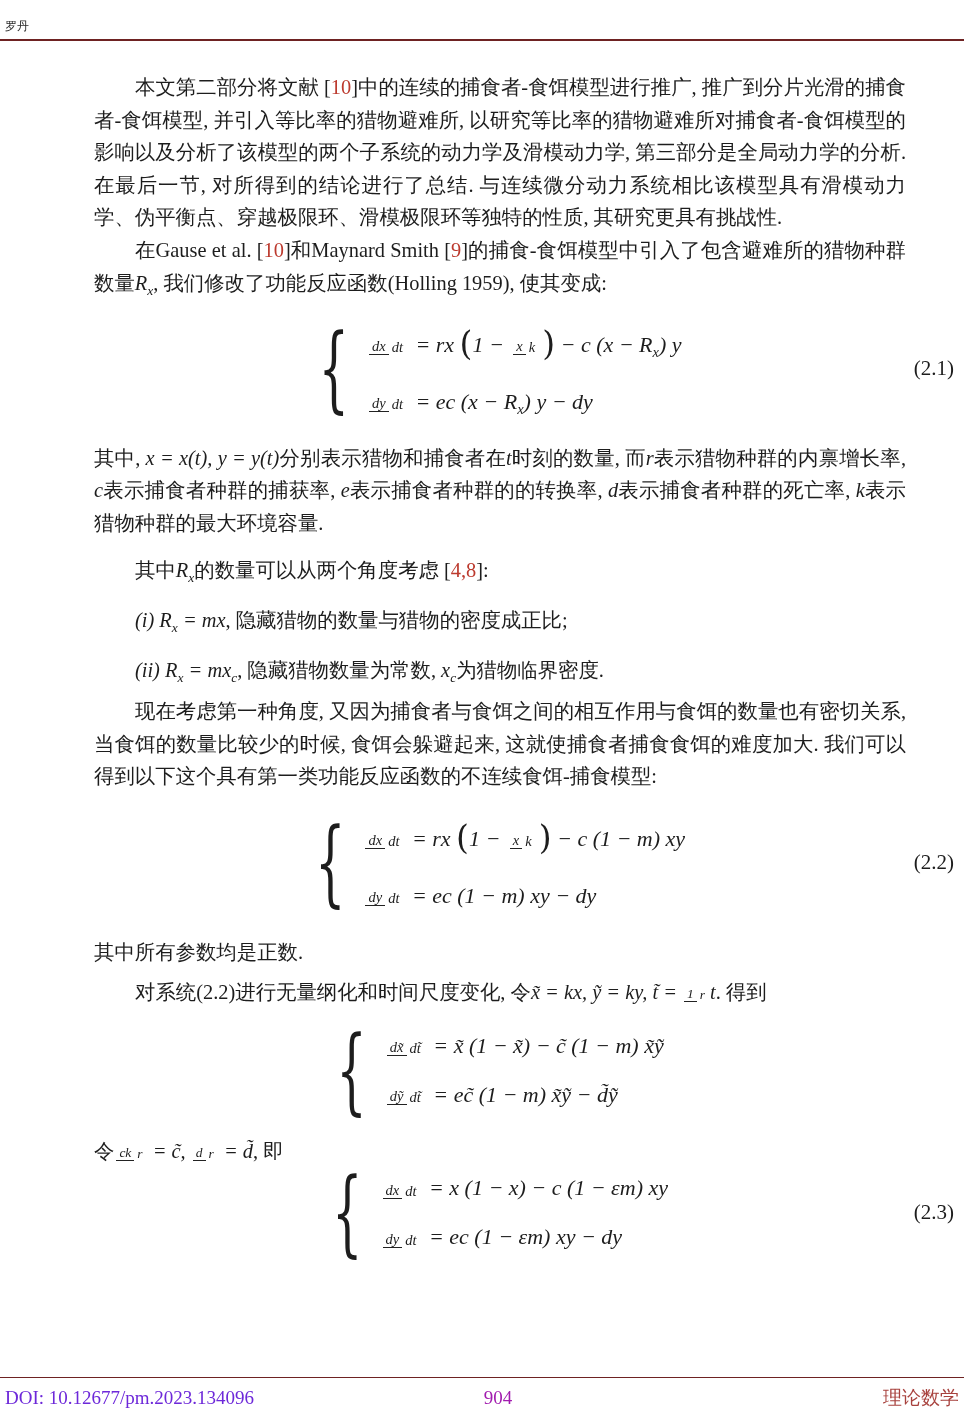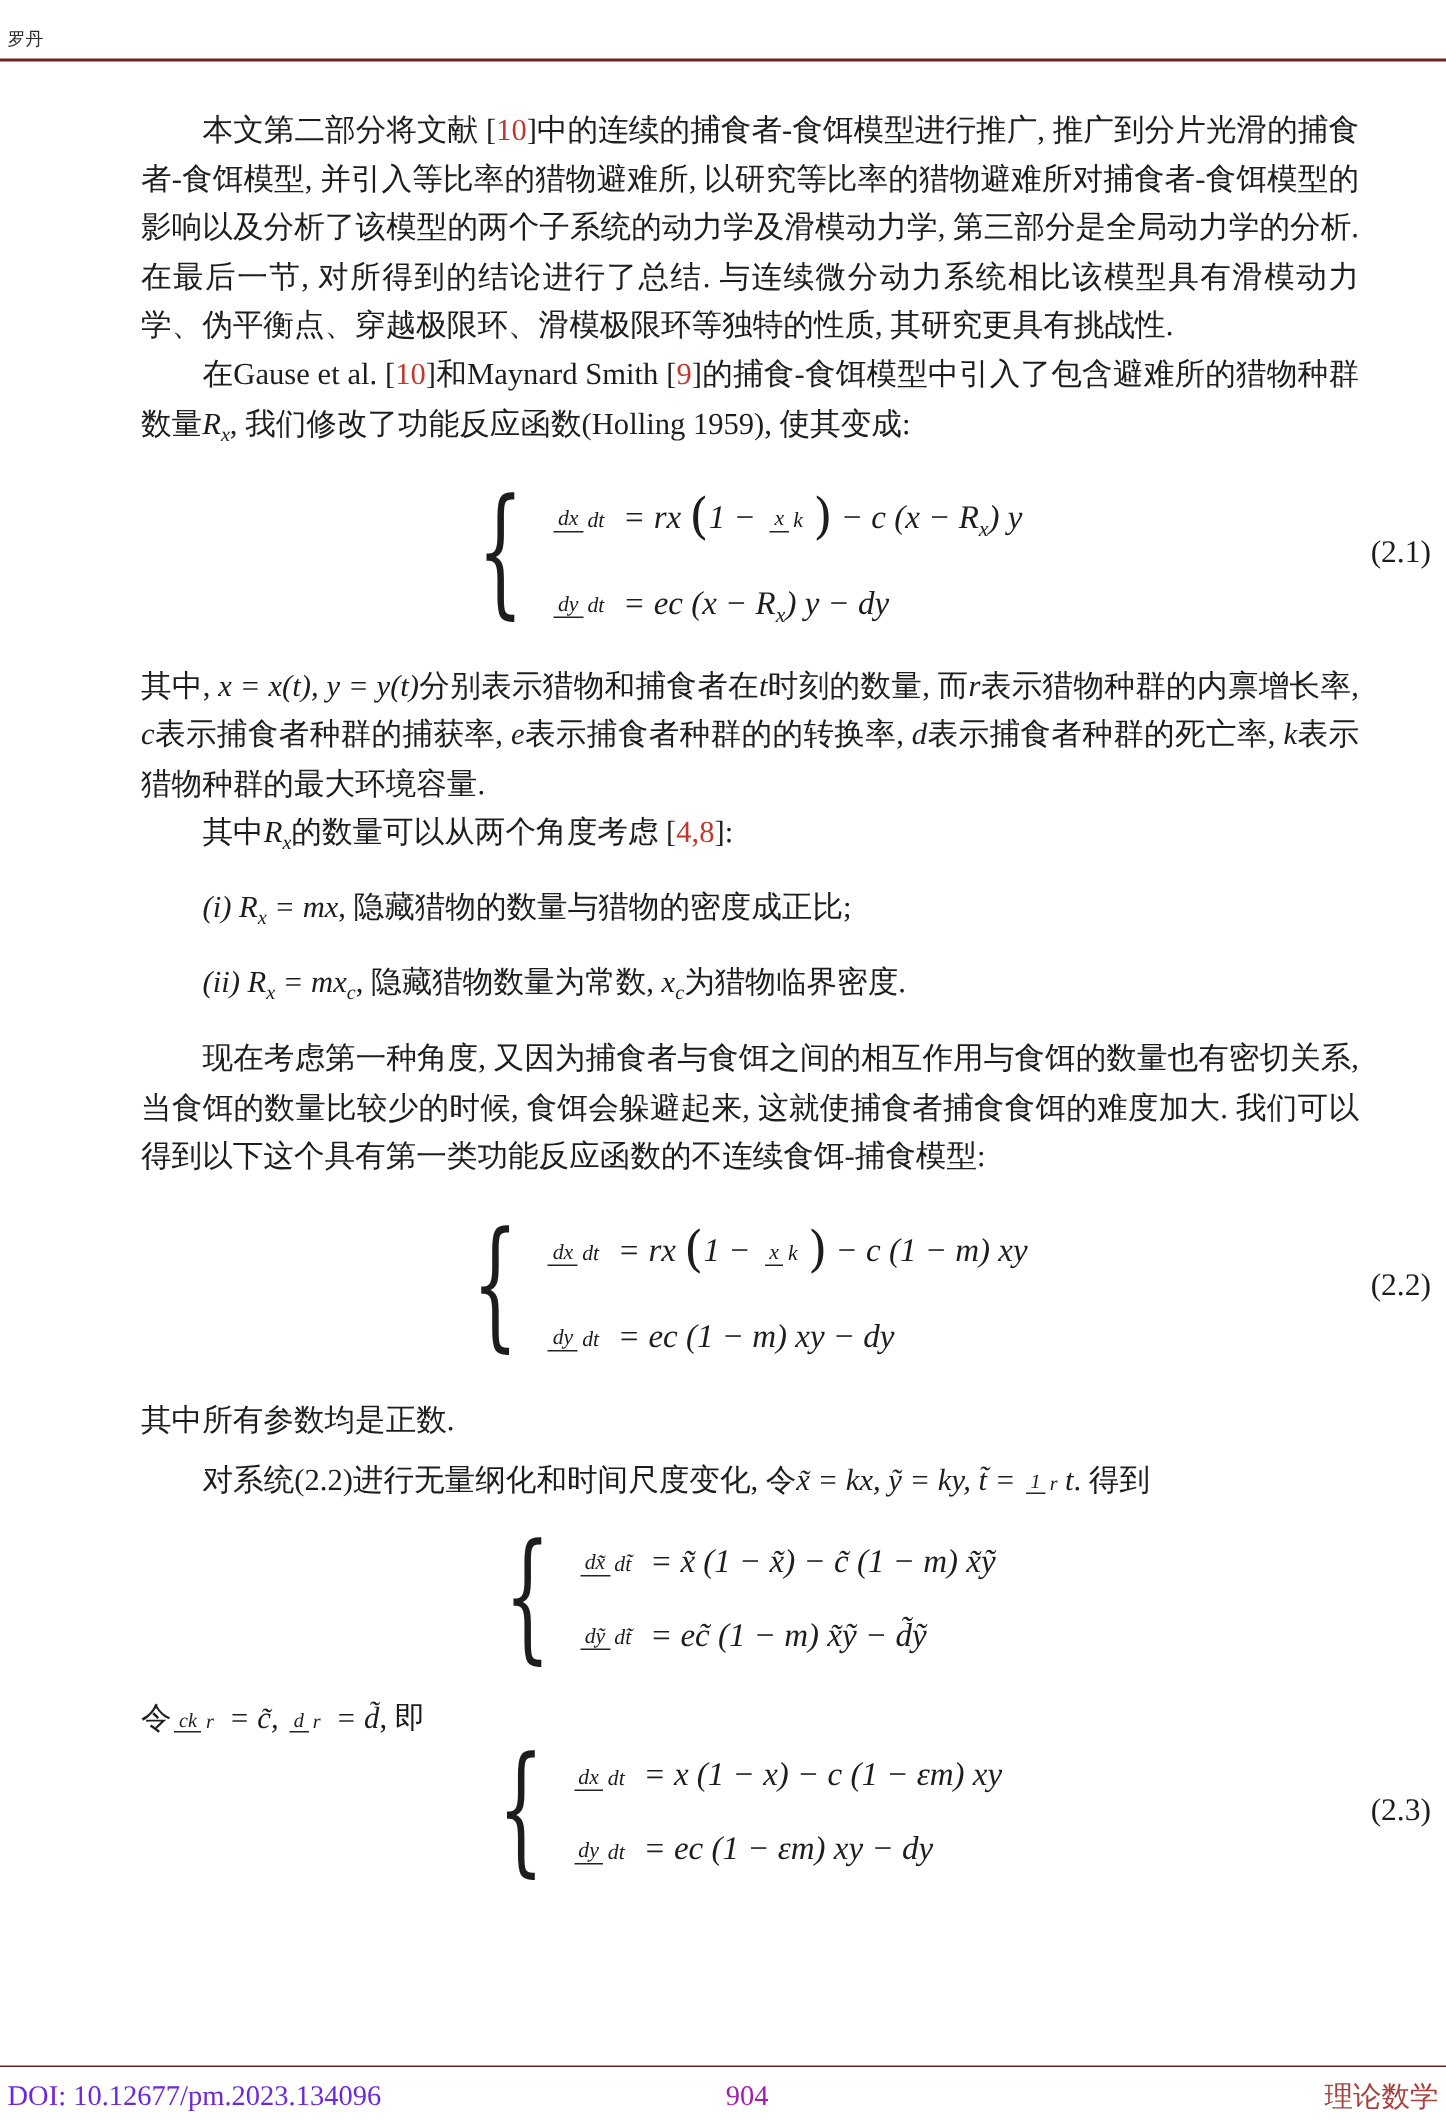--- a/index.html
+++ b/index.html
@@ -92,26 +92,26 @@
                 <span class="fnum">dy</span>
                 <span class="fden">dt</span>
               </span><span class="tk-it"> = ec (x − R</span><sub class="msub">x</sub><span class="tk-it">) y − dy</span></div>
         </div>
       </div>
       <span class="eq-number">(2.1)</span>
     </div>
 
     <p><span class="tk-cn">其中, </span><span class="tk-it">x = x(t), y = y(t)</span><span class="tk-cn">分别表示猎物和捕食者在</span><span class="tk-it">t</span><span class="tk-cn">时刻的数量, 而</span><span class="tk-it">r</span><span class="tk-cn">表示猎物种群的内禀增长率, </span><span class="tk-it">c</span><span class="tk-cn">表示捕食者种群的捕获率, </span><span class="tk-it">e</span><span class="tk-cn">表示捕食者种群的的转换率, </span><span class="tk-it">d</span><span class="tk-cn">表示捕食者种群的死亡率, </span><span class="tk-it">k</span><span class="tk-cn">表示猎物种群的最大环境容量.</span></p>
 
-    <p class="indent" style="margin-top:0;"><span class="tk-cn">其中</span><span class="tk-it">R</span><sub class="msub">x</sub><span class="tk-cn">的数量可以从两个角度考虑 [</span><span class="tk-cite">4,8</span><span class="tk-cn">]:</span></p>
+    <p class="indent" style="margin-top:15px;"><span class="tk-cn">其中</span><span class="tk-it">R</span><sub class="msub">x</sub><span class="tk-cn">的数量可以从两个角度考虑 [</span><span class="tk-cite">4,8</span><span class="tk-cn">]:</span></p>
 
     <p class="list-item"><span class="tk-it">(i) R</span><sub class="msub">x</sub><span class="tk-it"> = mx</span><span class="tk-cn">, 隐藏猎物的数量与猎物的密度成正比;</span></p>
     <p class="list-item"><span class="tk-it">(ii) R</span><sub class="msub">x</sub><span class="tk-it"> = mx</span><sub class="msub">c</sub><span class="tk-cn">, 隐藏猎物数量为常数, </span><span class="tk-it">x</span><sub class="msub">c</sub><span class="tk-cn">为猎物临界密度.</span></p>
 
-    <p class="indent" style="margin-top:19px;"><span class="tk-cn">现在考虑第一种角度, 又因为捕食者与食饵之间的相互作用与食饵的数量也有密切关系, 当食饵的数量比较少的时候, 食饵会躲避起来, 这就使捕食者捕食食饵的难度加大. 我们可以得到以下这个具有第一类功能反应函数的不连续食饵-捕食模型:</span></p>
+    <p class="indent" style="margin-top:9px;"><span class="tk-cn">现在考虑第一种角度, 又因为捕食者与食饵之间的相互作用与食饵的数量也有密切关系, 当食饵的数量比较少的时候, 食饵会躲避起来, 这就使捕食者捕食食饵的难度加大. 我们可以得到以下这个具有第一类功能反应函数的不连续食饵-捕食模型:</span></p>
 
     <div class="equation">
       <div class="eq-inner">
         <span class="brace">{</span>
         <div class="eq-lines">
           <div class="eq-line"><span class="frac">
                 <span class="fnum">dx</span>
                 <span class="fden">dt</span>
               </span><span class="tk-it"> = rx </span><span class="tk-big">(</span><span class="tk-it">1 − </span><span class="frac">
                 <span class="fnum">x</span>

